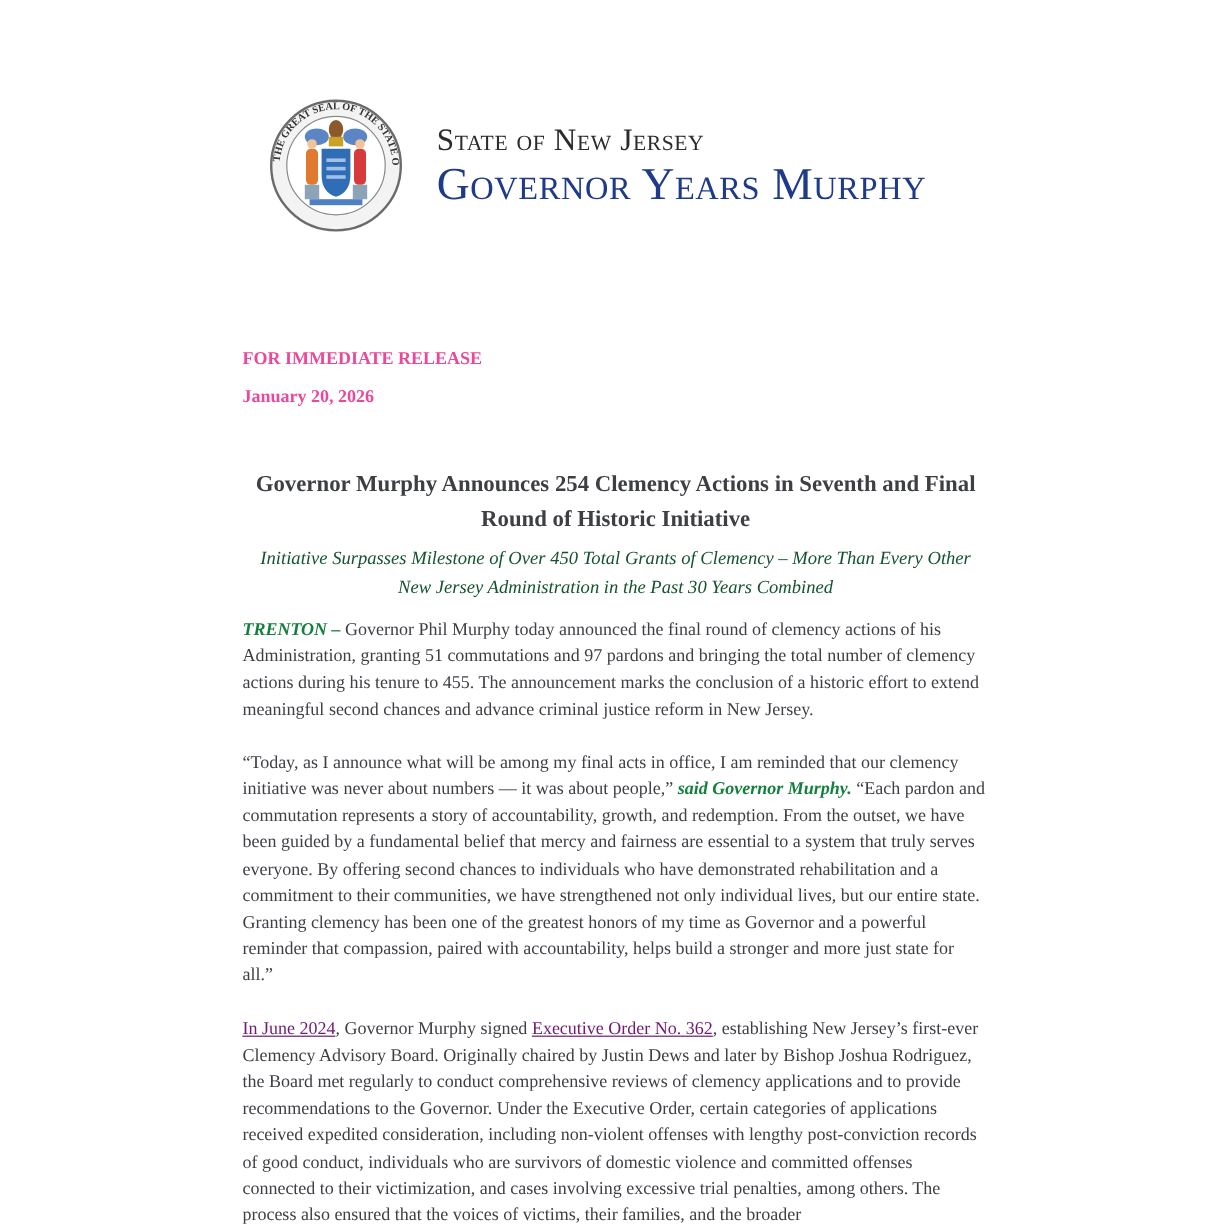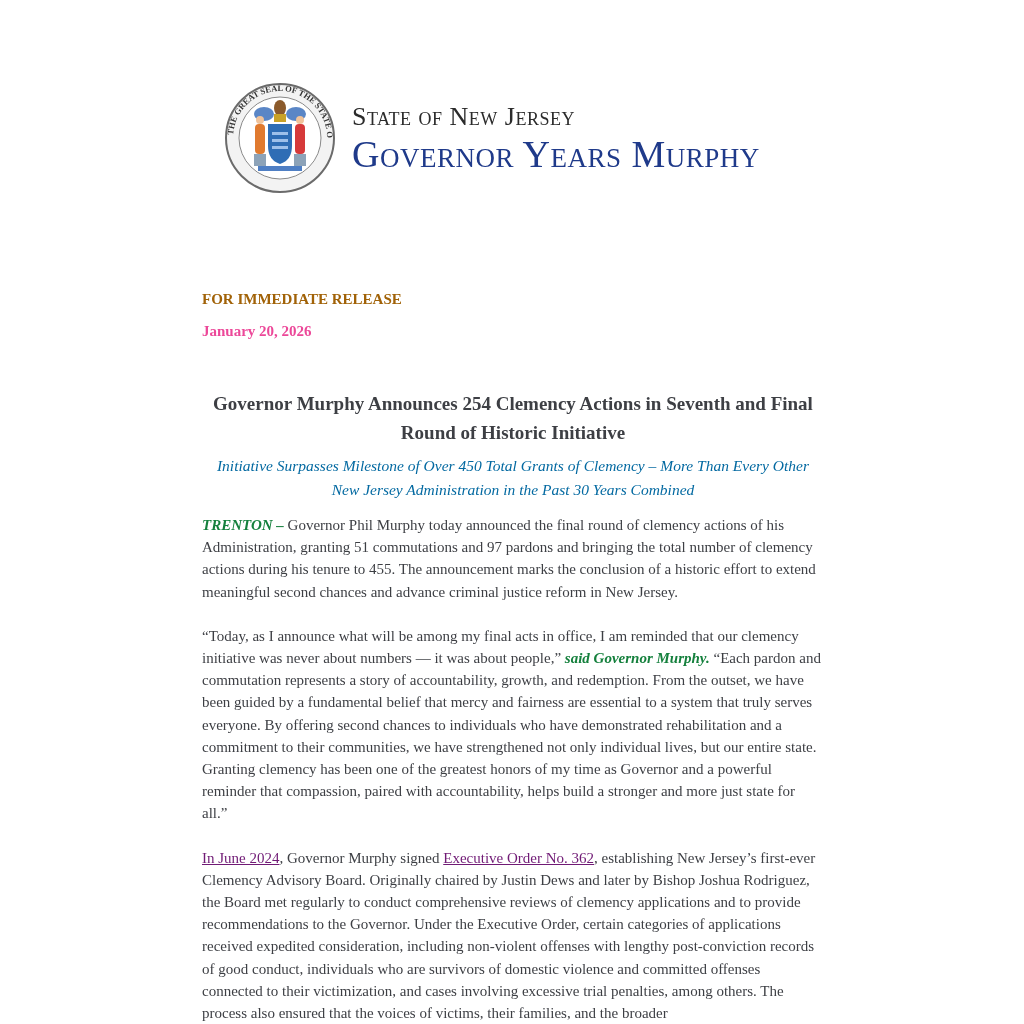--- a/index.html
+++ b/index.html
@@ -1,26 +1,26 @@
 <!DOCTYPE html>
 <html><head>
 <meta charset="utf-8">
 <style>
   html, body { margin: 0; padding: 0; background: #ffffff; }
   body { width: 1024px; height: 1024px; overflow: hidden; position: relative; font-family: "Liberation Serif", "DejaVu Serif", serif; color: #3d3f44; }
   .header { position: absolute; left: 224px; top: 82px; width: 580px; height: 114px; }
   .seal { position: absolute; left: 0; top: 0; width: 112px; height: 112px; }
-  .brand { position: absolute; left: 128px; top: 20px; }
+  .brand { position: absolute; left: 140px; top: 20px; }
   .brand-top { font-family: "Liberation Serif", serif; font-size: 26px; color: #2b2b2b; letter-spacing: 0.5px; font-variant: small-caps; line-height: 30px; }
   .brand-bottom { font-family: "Liberation Serif", serif; font-size: 38px; color: #1f3a8a; letter-spacing: 0.5px; font-variant: small-caps; line-height: 40px; margin-top: 2px; }
   .content { position: absolute; left: 202px; top: 288px; width: 622px; }
-  .release { font-weight: bold; font-size: 15px; color: #a16207; margin: 0; line-height: 22px; }
+  .release { font-weight: bold; font-size: 15px; color: #ec4899; margin: 0; line-height: 22px; }
   .date { font-weight: bold; font-size: 15px; color: #ec4899; margin: 10px 0 0 0; line-height: 22px; }
   .title { text-align: center; font-weight: bold; font-size: 19px; line-height: 29px; color: #3d3f44; margin: 47px 0 0 0; }
-  .subtitle { text-align: center; font-style: italic; font-size: 15.5px; line-height: 24px; color: #0369a1; margin: 7px 0 0 0; }
+  .subtitle { text-align: center; font-style: italic; font-size: 15.5px; line-height: 24px; color: #14532d; margin: 7px 0 0 0; }
   p.body { font-size: 15px; line-height: 22.2px; margin: 12px 0 0 0; color: #3d3f44; }
   p.body + p.body { margin-top: 22px; }
   a.link { color: #701a75; text-decoration: underline; }
   b { color: #15803d; font-style: italic; }
 </style>
 </head>
 <body>
 
 <div class="header">
   <svg class="seal" viewBox="0 0 112 112" width="112" height="112">

